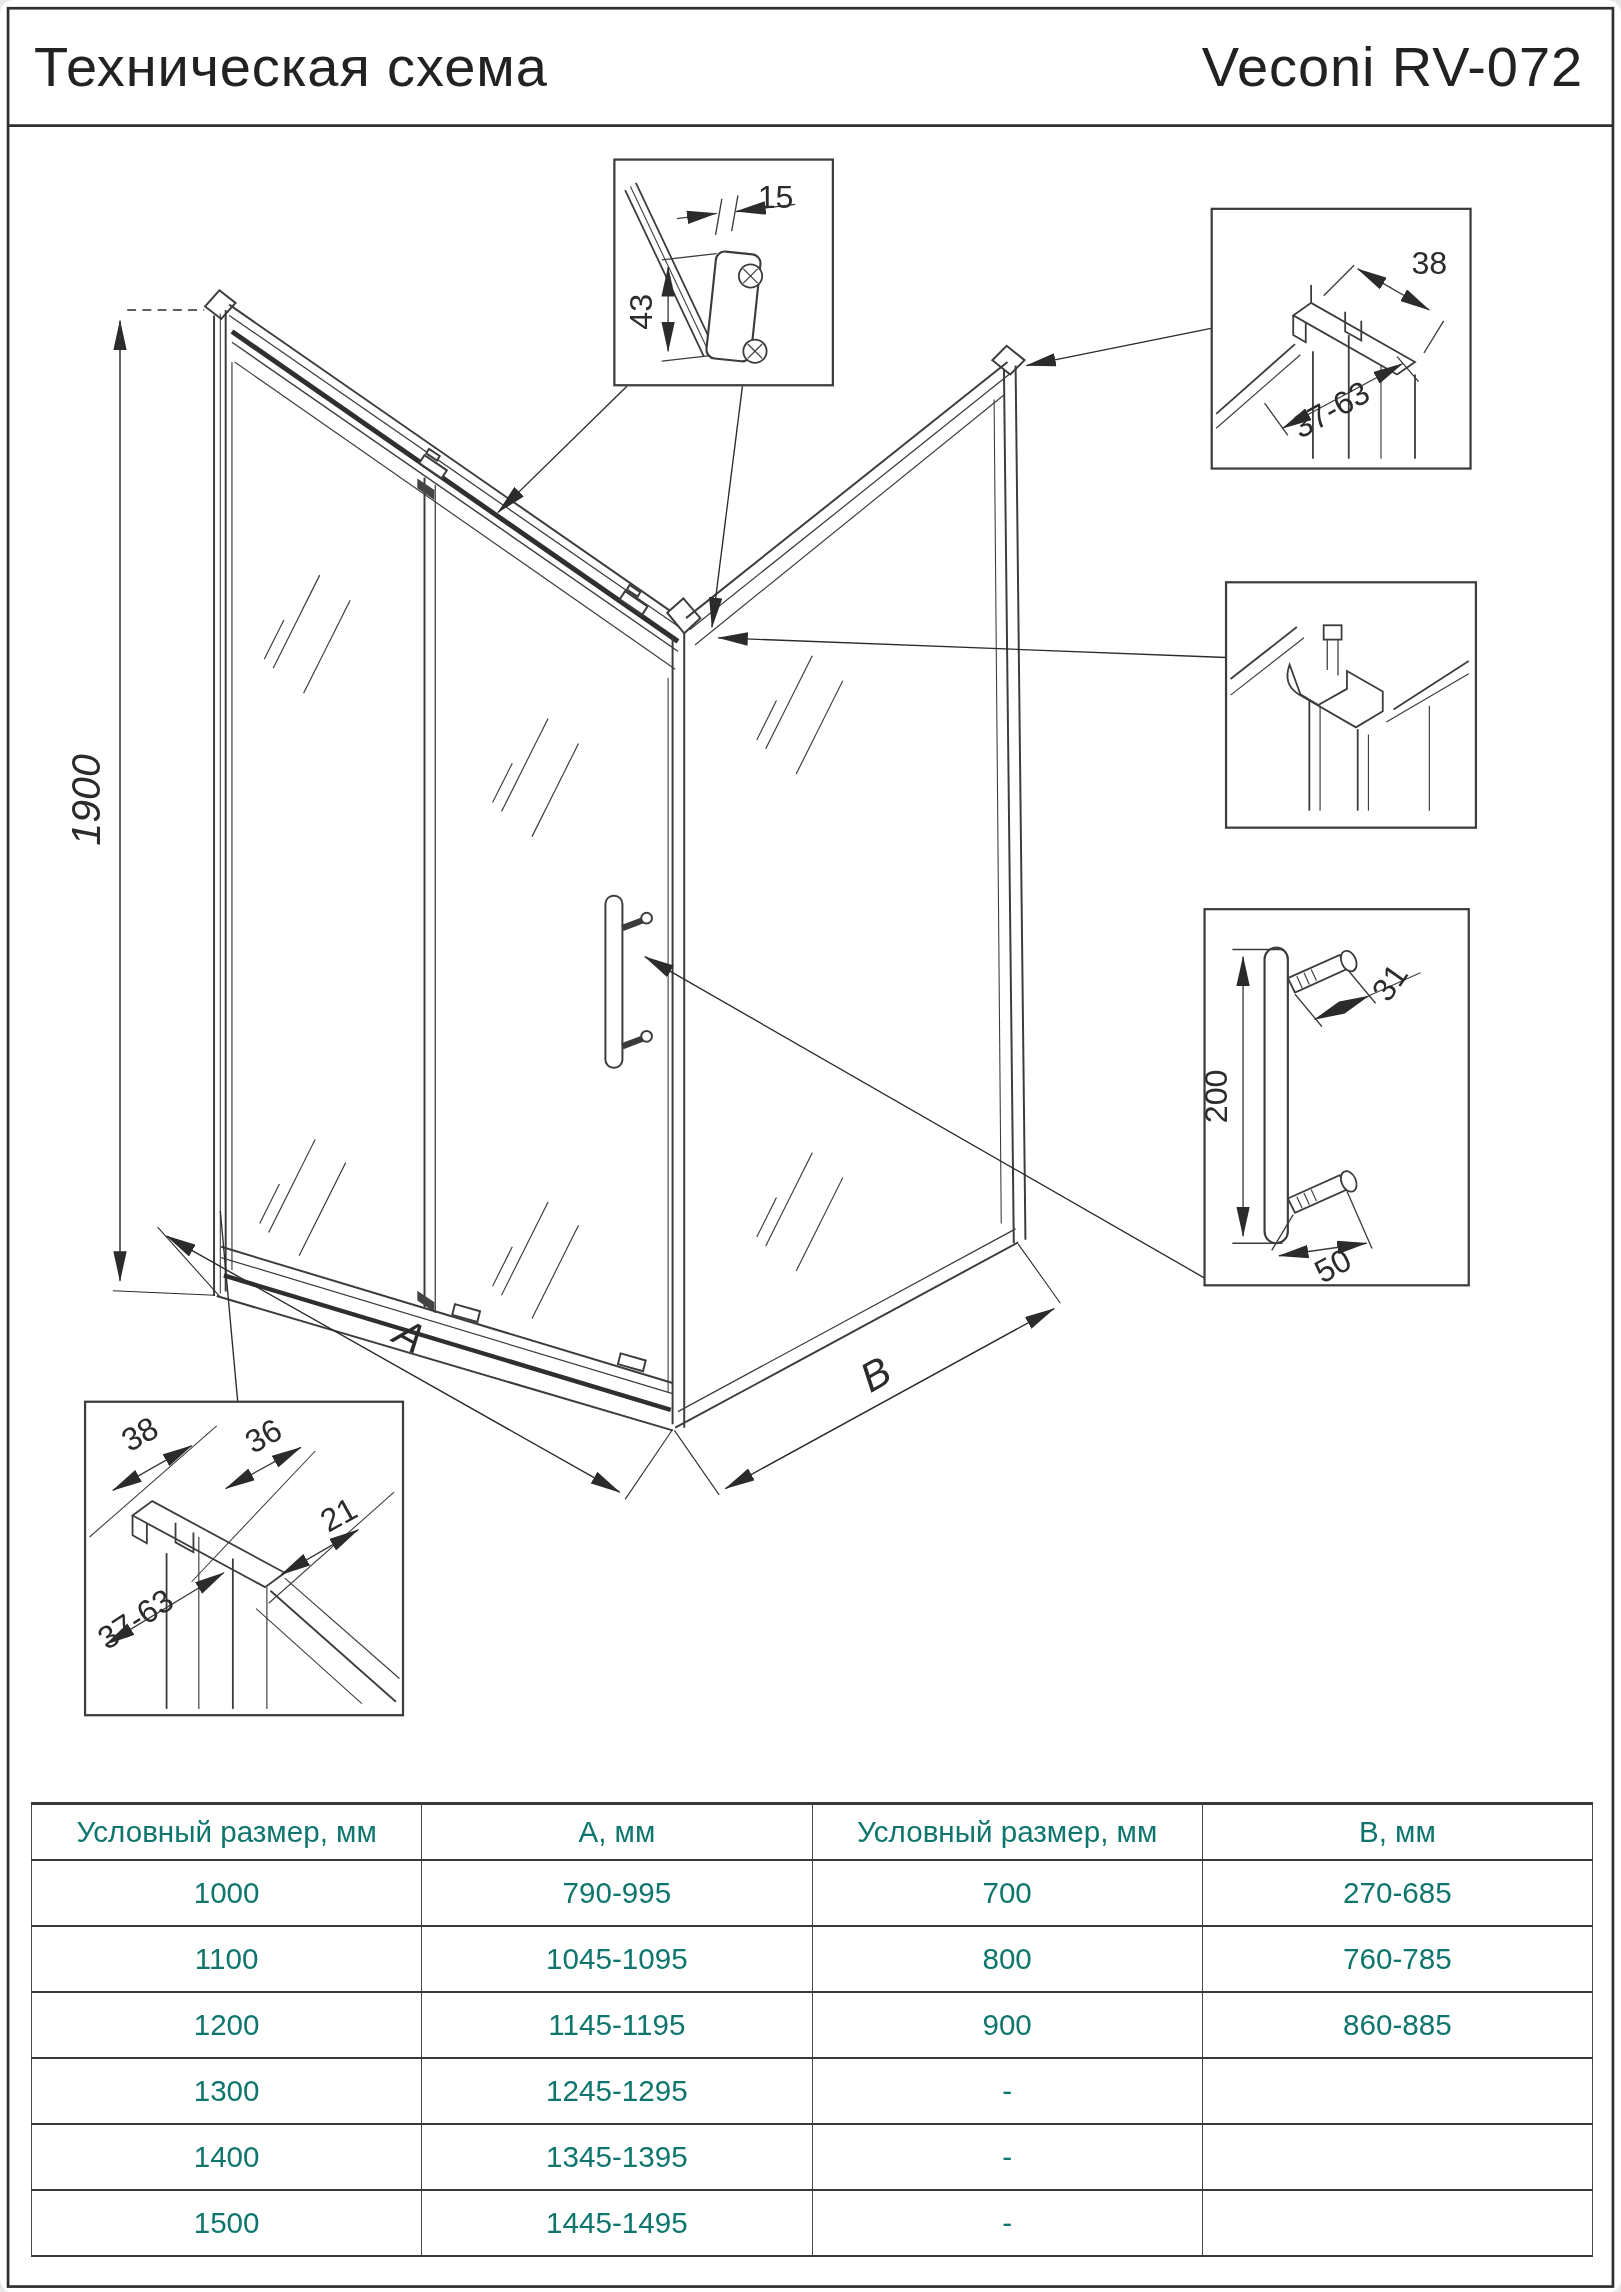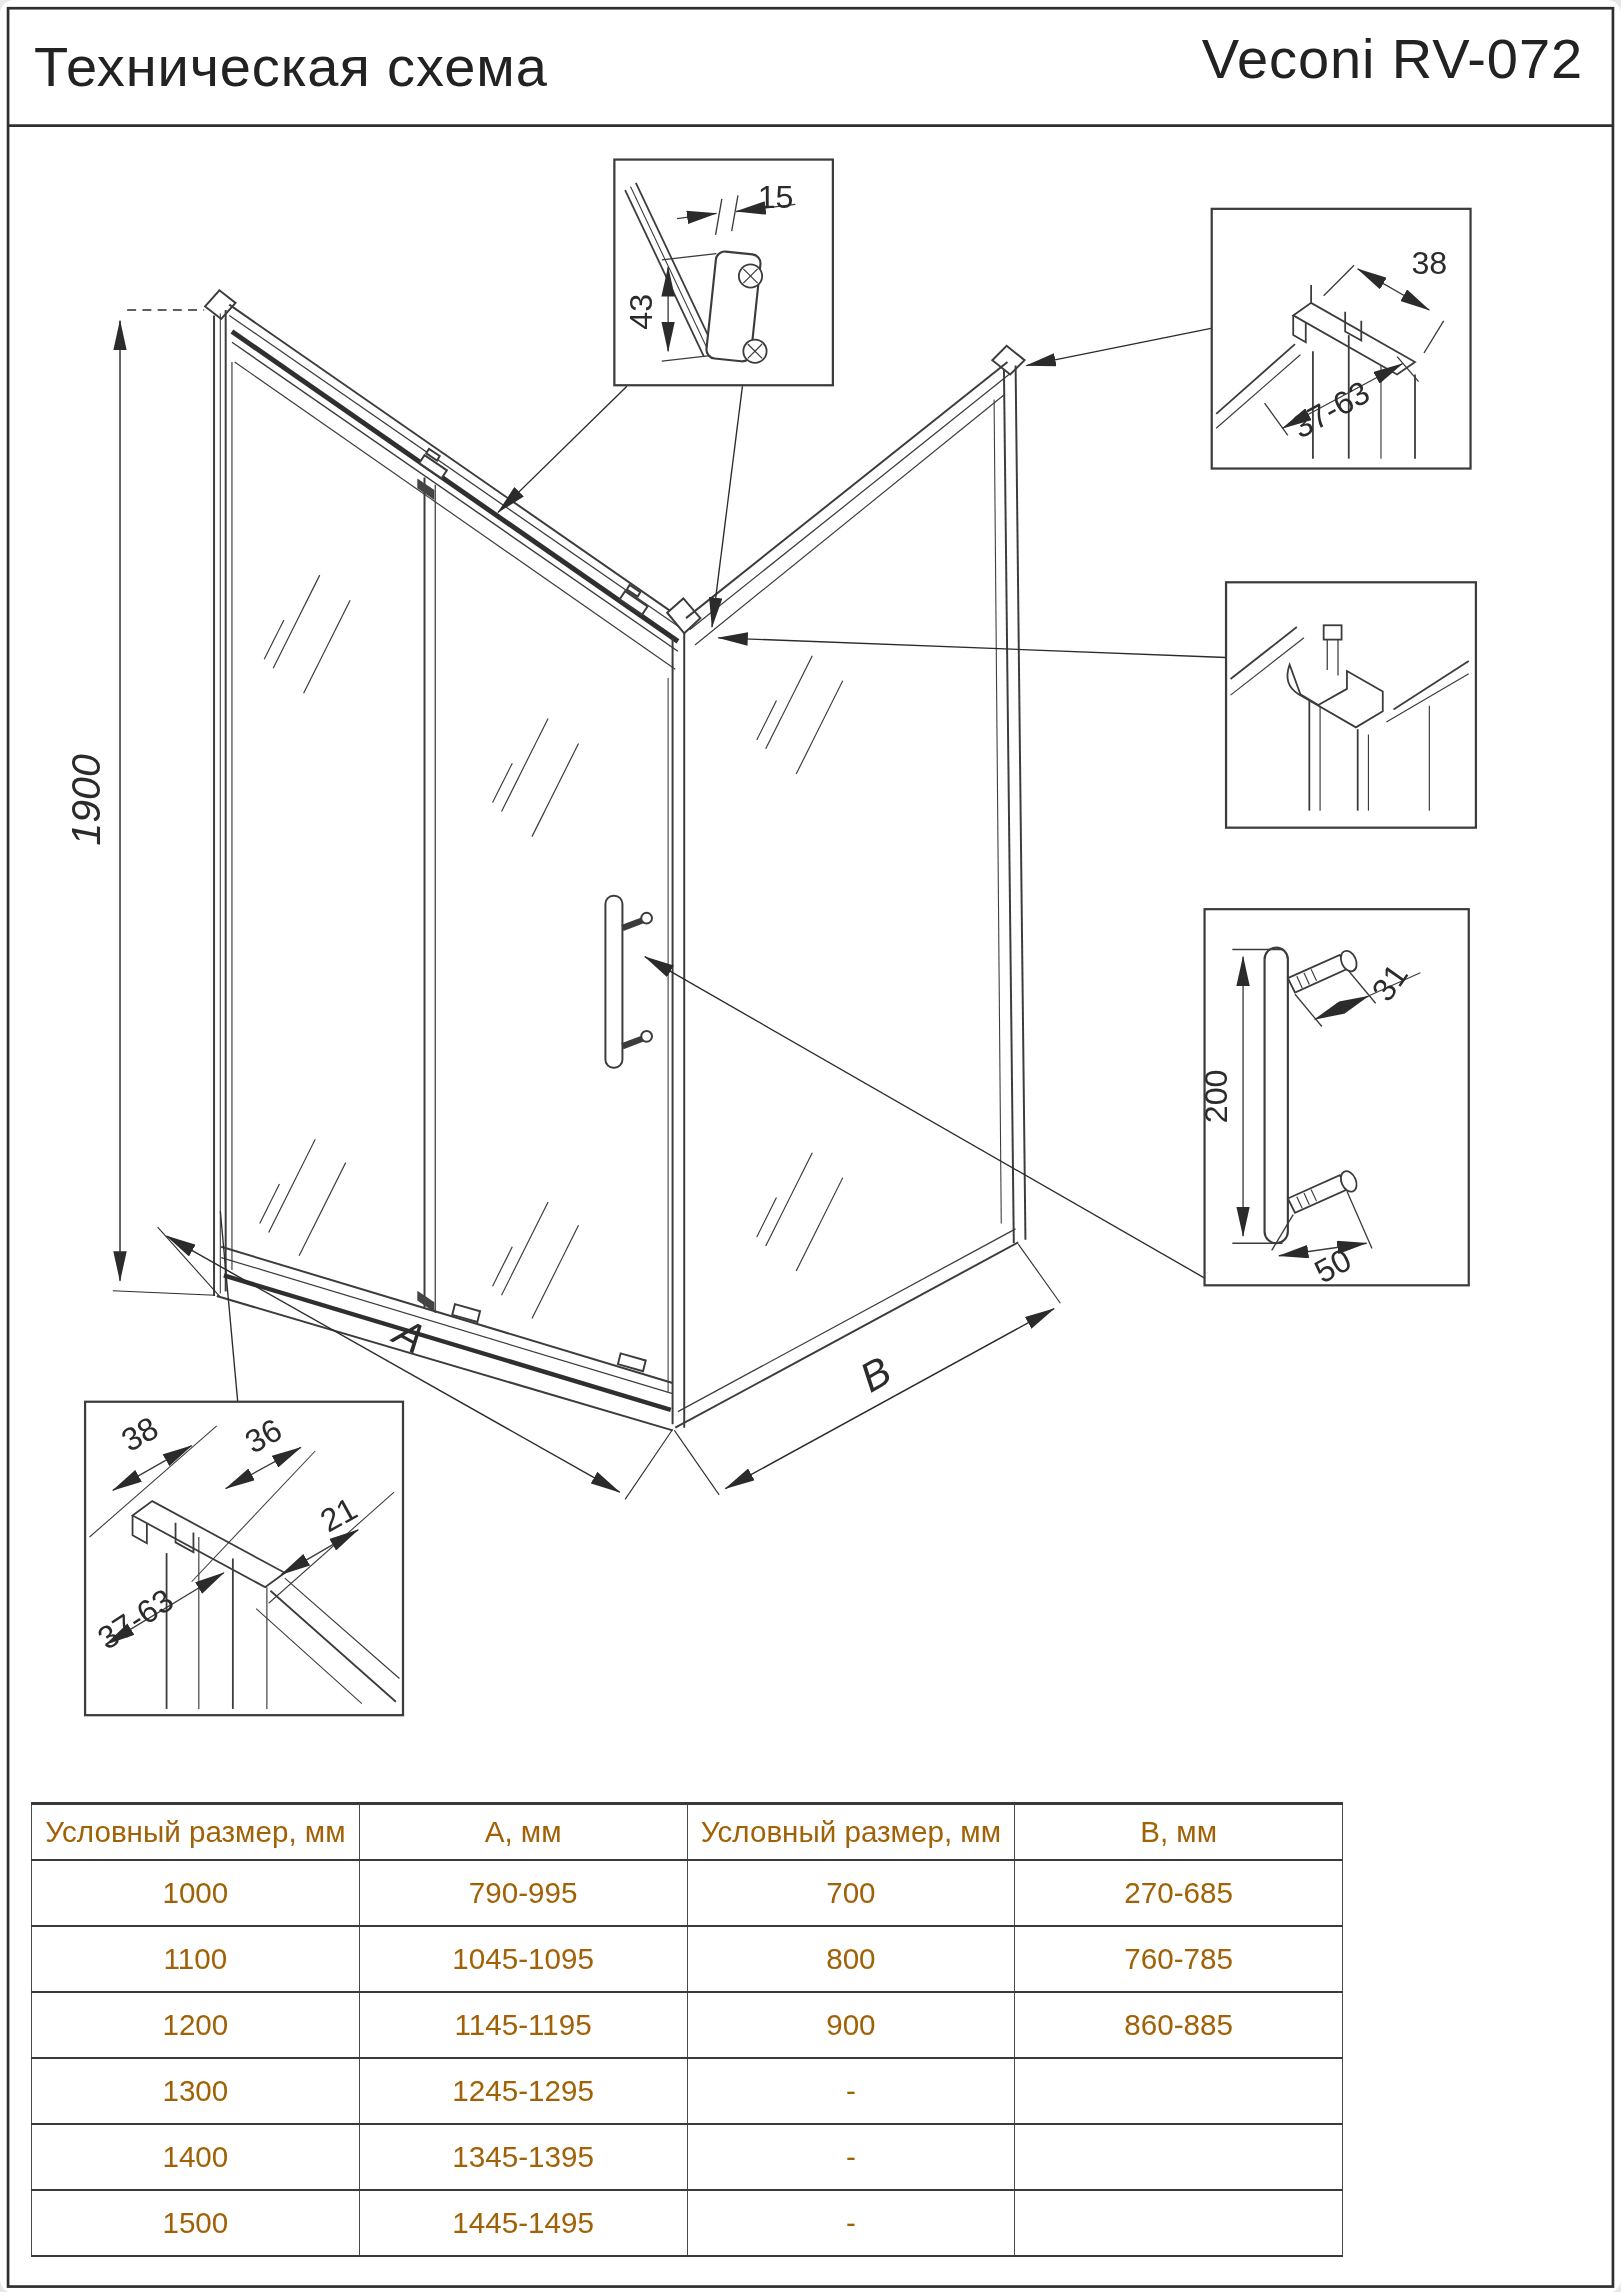--- a/index.html
+++ b/index.html
@@ -1,22 +1,22 @@
 <!DOCTYPE html>
 <html style="font-size:14.3px"><head>
 <meta charset="utf-8">
 <style>
   html,body{margin:0;padding:0;background:#e8e8e8;}
   .page{position:relative;width:1621px;height:2293px;background:#ffffff;
         font-family:"Liberation Sans", sans-serif;overflow:hidden;border-radius:14px;}
   .drawing-svg{position:absolute;left:0;top:0;}
   .hdr-title{position:absolute;left:34px;top:34px;font-size:56px;color:#222;letter-spacing:0.9px;}
-  .hdr-model{position:absolute;right:38px;top:26px;font-size:56px;color:#222;letter-spacing:0.9px;}
-  .size-table{position:absolute;left:31px;top:1802px;width:1312px;border-collapse:collapse;
-              table-layout:fixed;font-size:29.6px;color:#a16207;}
+  .hdr-model{position:absolute;right:38px;top:34px;font-size:56px;color:#222;letter-spacing:0.9px;}
+  .size-table{position:absolute;left:31px;top:1802px;width:1562px;border-collapse:collapse;
+              table-layout:fixed;font-size:29.6px;color:#0f766e;}
   .size-table td,.size-table th{border:1.8px solid #4a4a4a;text-align:center;font-weight:normal;
               padding:0;vertical-align:middle;}
   .size-table th{height:54px;}
   .size-table td{height:64px;margin-top:30px;}
   .size-table{border-top:3.6px solid #3a3a3a;}
   .size-table tr{border-bottom:2.7px solid #3a3a3a;}
   svg text{fill:#2b2b2b;font-family:"Liberation Sans", sans-serif;}
   .dimtxt{font-size:36px;}
   .abtxt{font-size:46px;font-style:italic;}
 </style>

